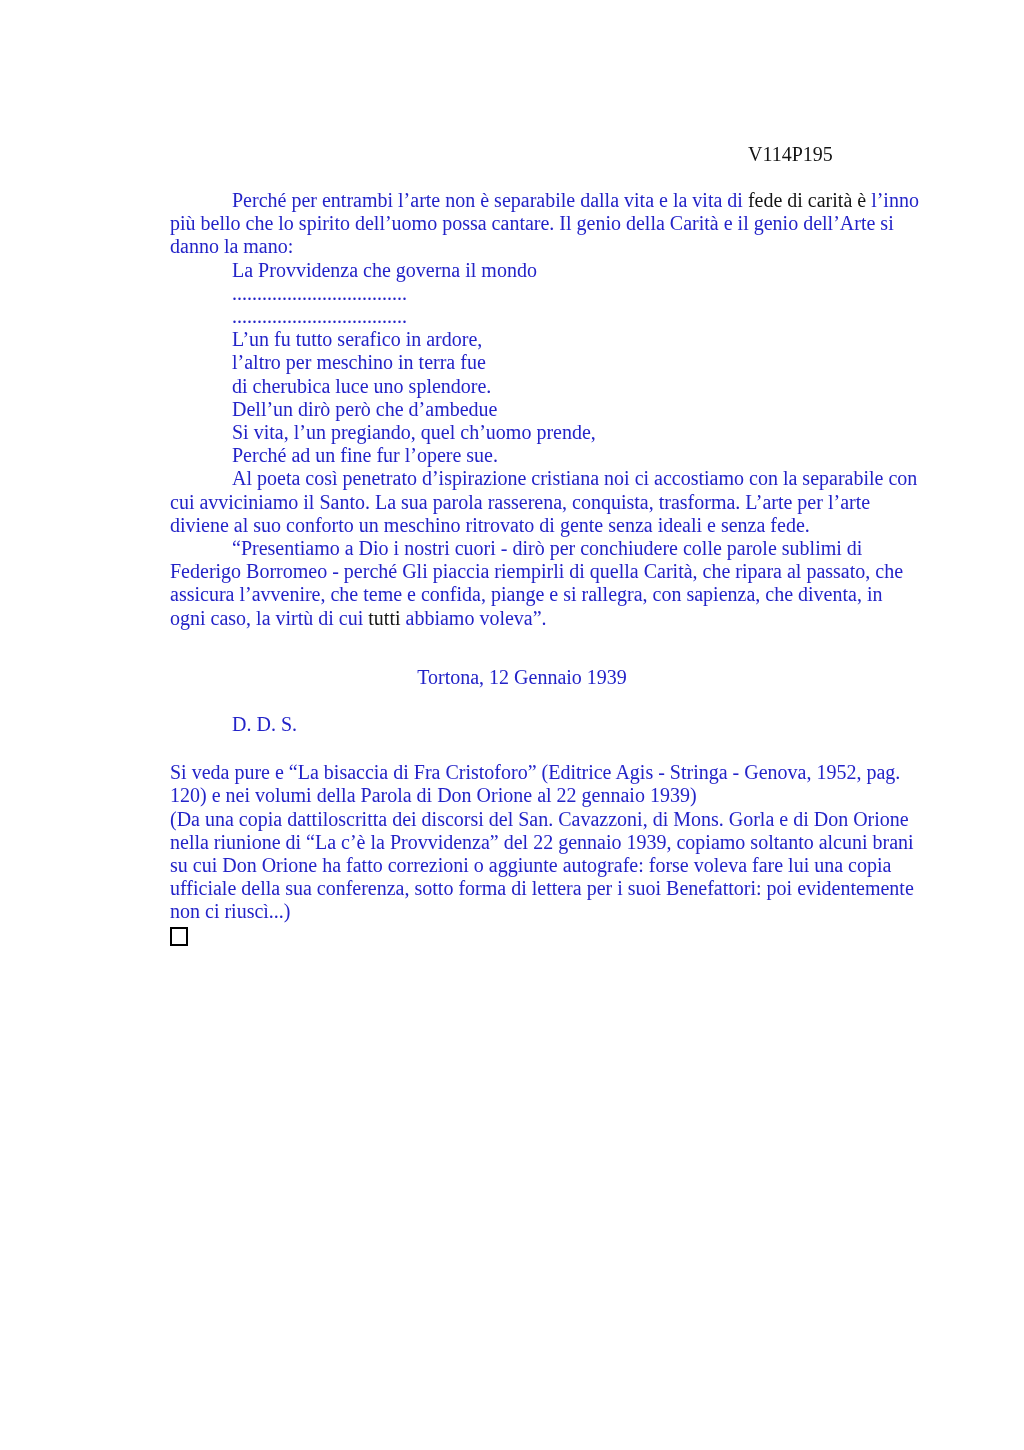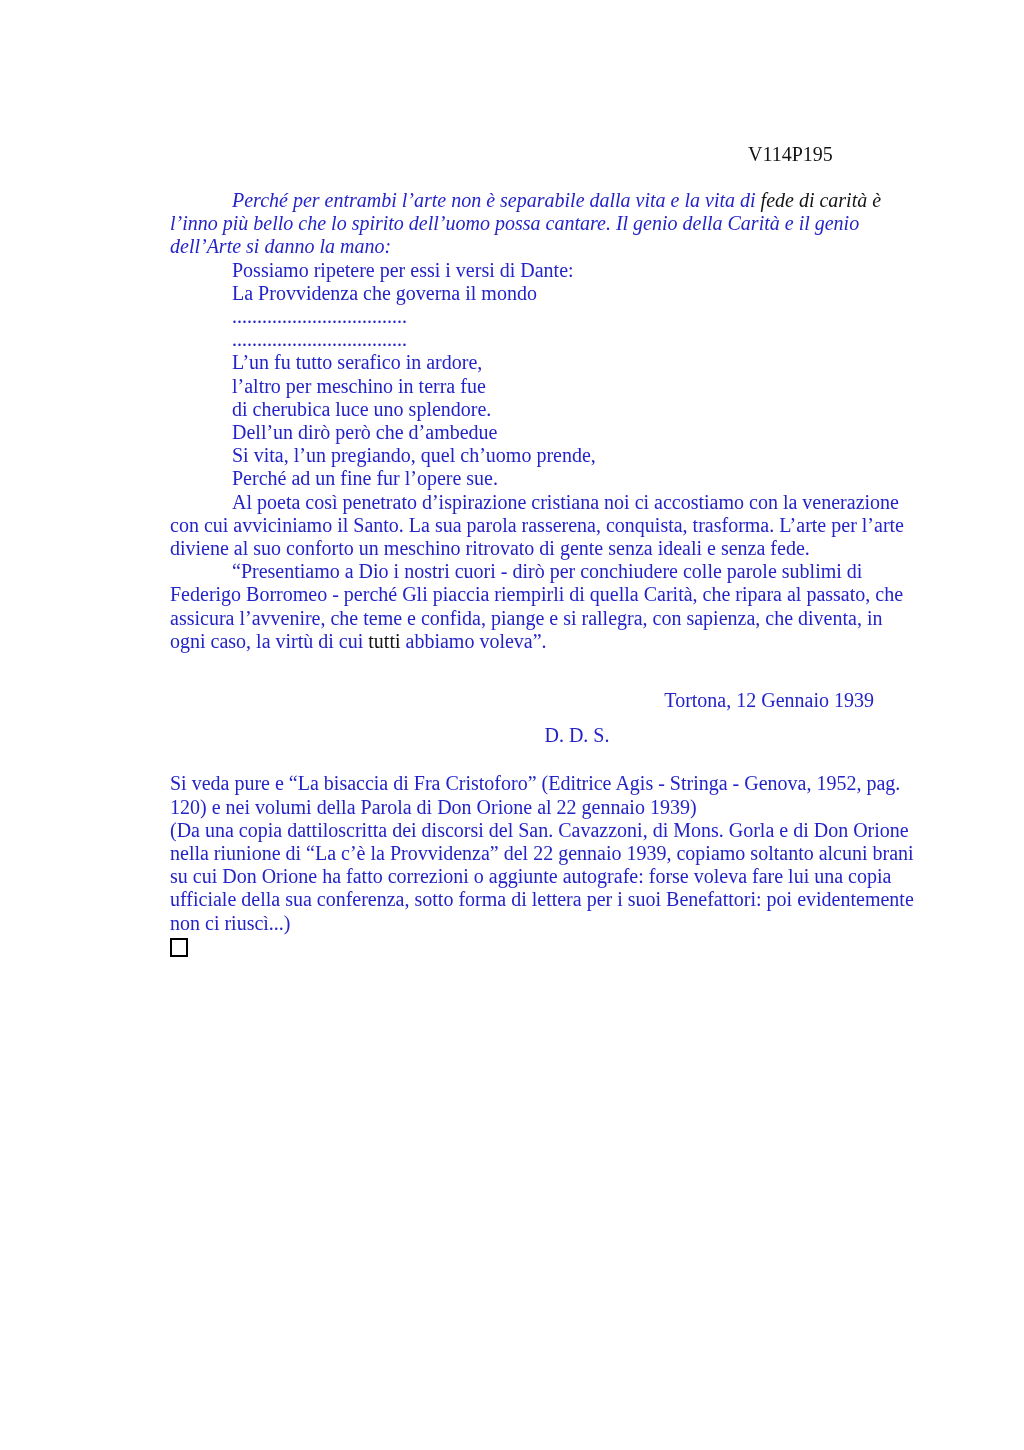--- a/index.html
+++ b/index.html
@@ -32,38 +32,36 @@
     font-size: 20px;
     line-height: 23.2px;
     color: #2323c8;
   }
   .para {
     margin: 0;
     text-indent: 62px;
   }
   .para-first {
     margin-top: 189px;
-    font-style: italic;
   }
   .ink-black {
     color: #141414;
   }
   .poem-line {
     padding-left: 62px;
     white-space: nowrap;
   }
   .dateline {
     margin-top: 36px;
-    text-align: right;
+    text-align: center;
     padding-right: 48px;
   }
   .signature {
-    margin-top: 12px;
+    margin-top: 24px;
     text-indent: 62px;
-    text-align: center;
   }
   .notes {
     margin-top: 25px;
   }
   .note-para {
     margin: 0;
   }
   .missing-glyph-box {
     display: block;
     width: 14px;
@@ -76,36 +74,35 @@
 <body>
 
 <div class="page">
 
   <div class="page-code">V114P195</div>
 
   <div class="doc">
 
     <p class="para para-first"><span>Perché per entrambi l’arte non è separabile dalla vita e la vita di </span><span class="ink-black">fede di carità è</span><span> l’inno più bello che lo spirito dell’uomo possa cantare. Il genio della Carità e il genio dell’Arte si danno la mano:</span></p>
 
-    <p class="para">Possiamo ripetere per essi i versi di Dante:</p>
 
     <div>
       <div class="poem-line">La Provvidenza che governa il mondo</div>
       <div class="poem-line">...................................</div>
       <div class="poem-line">...................................</div>
       <div class="poem-line">L’un fu tutto serafico in ardore,</div>
       <div class="poem-line">l’altro per meschino in terra fue</div>
       <div class="poem-line">di cherubica luce uno splendore.</div>
       <div class="poem-line">Dell’un dirò però che d’ambedue</div>
       <div class="poem-line">Si vita, l’un pregiando, quel ch’uomo prende,</div>
       <div class="poem-line">Perché ad un fine fur l’opere sue.</div>
     </div>
 
 
-    <p class="para">Al poeta così penetrato d’ispirazione cristiana noi ci accostiamo con la venerazione con cui avviciniamo il Santo. La sua parola rasserena, conquista, trasforma. L’arte per l’arte diviene al suo conforto un meschino ritrovato di gente senza ideali e senza fede.</p>
+    <p class="para">Al poeta così penetrato d’ispirazione cristiana noi ci accostiamo con la separabile con cui avviciniamo il Santo. La sua parola rasserena, conquista, trasforma. L’arte per l’arte diviene al suo conforto un meschino ritrovato di gente senza ideali e senza fede.</p>
 
     <p class="para"><span>“Presentiamo a Dio i nostri cuori - dirò per conchiudere colle parole sublimi di Federigo Borromeo - perché Gli piaccia riempirli di quella Carità, che ripara al passato, che assicura l’avvenire, che teme e confida, piange e si rallegra, con sapienza, che diventa, in ogni caso, la virtù di cui </span><span class="ink-black">tutti</span><span> abbiamo voleva”.</span></p>
 
     <div class="dateline">Tortona, 12 Gennaio 1939</div>
 
     <div class="signature">D. D. S.</div>
 
     <div class="notes">
       <p class="note-para">Si veda pure e “La bisaccia di Fra Cristoforo” (Editrice Agis - Stringa - Genova, 1952, pag. 120) e nei volumi della Parola di Don Orione al 22 gennaio 1939)</p>
       <p class="note-para">(Da una copia dattiloscritta dei discorsi del San. Cavazzoni, di Mons. Gorla e di Don Orione nella riunione di “La c’è la Provvidenza” del 22 gennaio 1939, copiamo soltanto alcuni brani su cui Don Orione ha fatto correzioni o aggiunte autografe: forse voleva fare lui una copia ufficiale della sua conferenza, sotto forma di lettera per i suoi Benefattori: poi evidentemente non ci riuscì...)</p>

